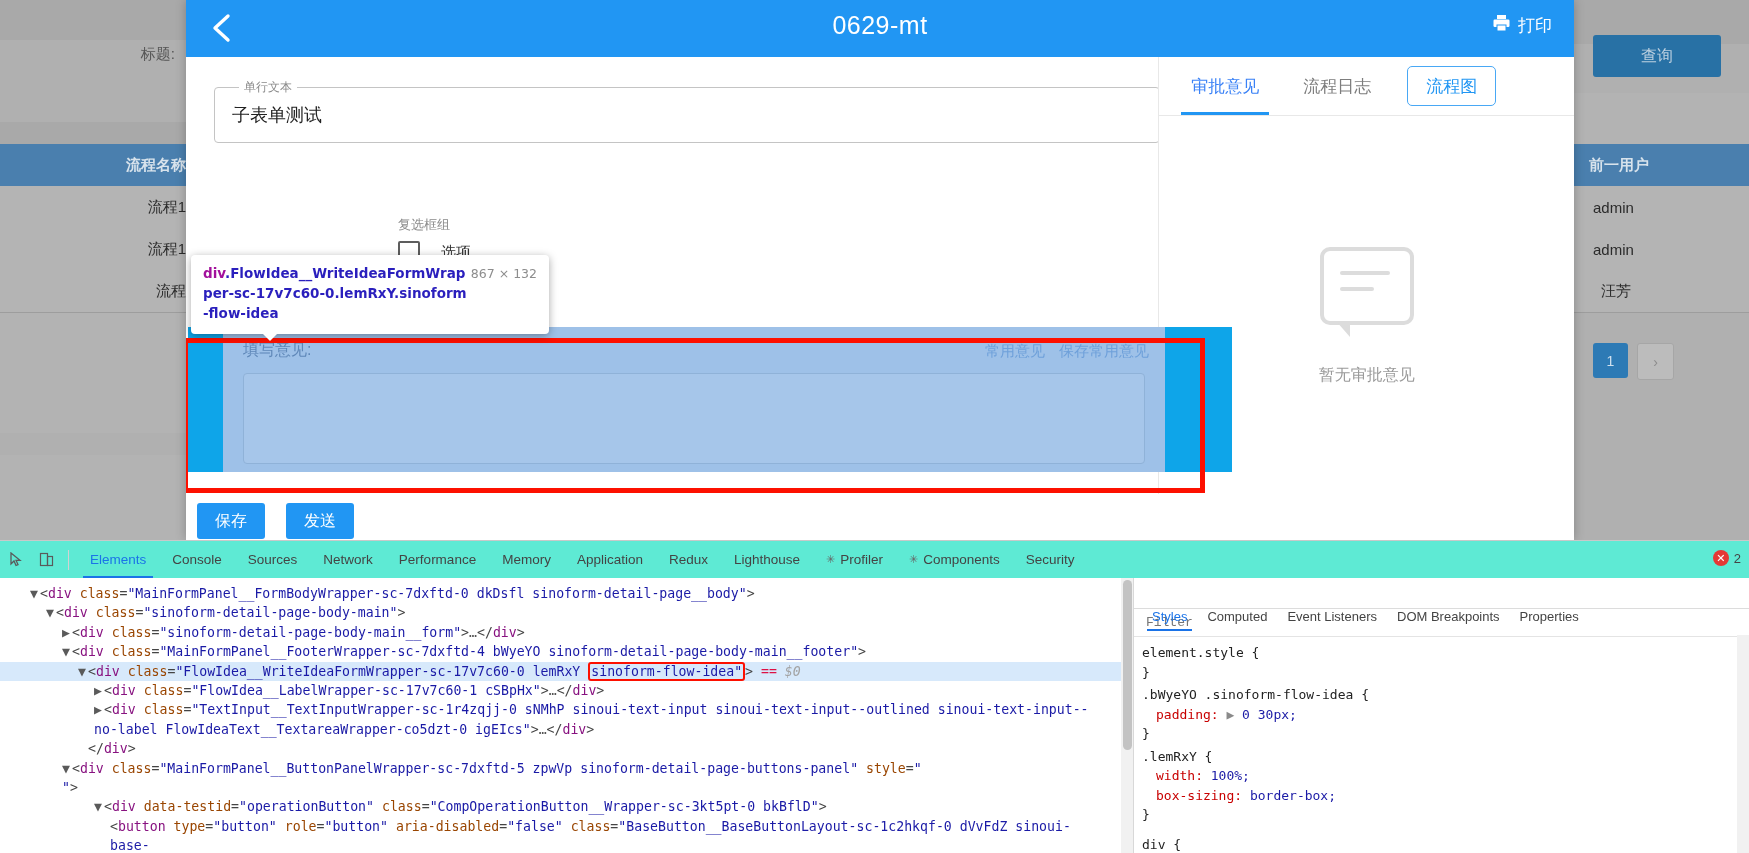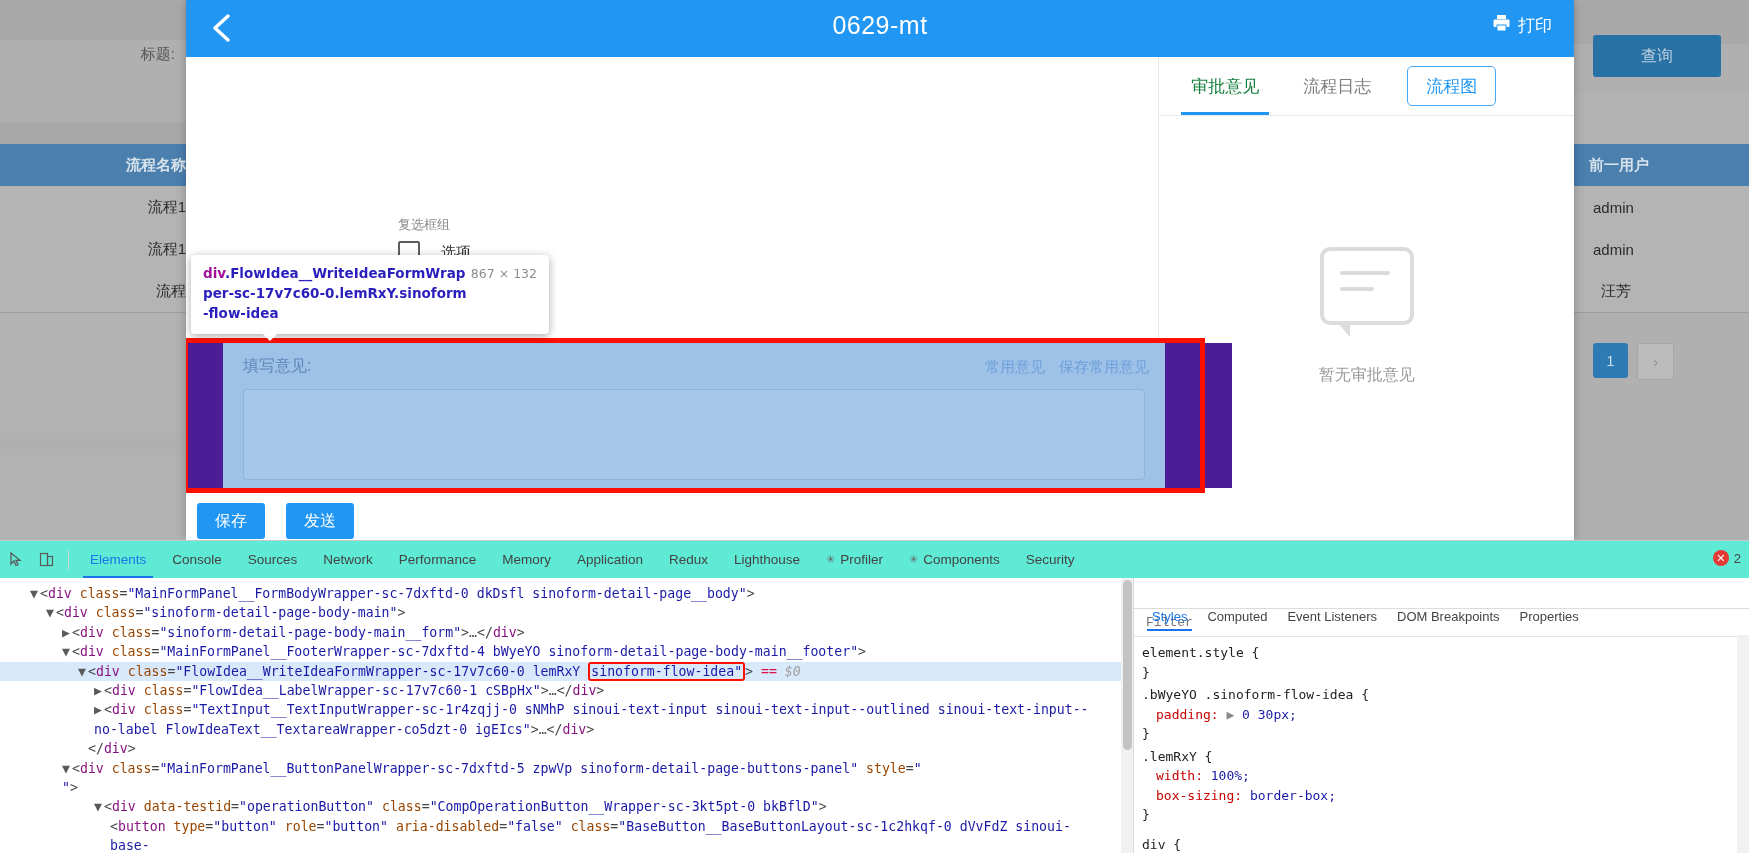--- a/index.html
+++ b/index.html
@@ -58,42 +58,42 @@
   #dt-tooltip .tag{color:#a3119c;}
   #dt-tooltip .cls{color:#2a1fbd;}
   #dt-tooltip .dims{color:#8d8d8d;font-weight:normal;font-size:12.5px;float:right;
                     margin-top:1px;}
   #dt-tooltip .arrow{position:absolute;left:71px;bottom:-7px;width:0;height:0;
     border-left:8px solid transparent;border-right:8px solid transparent;border-top:8px solid #fff;}
 
   
   #hl-outline{position:absolute;left:-3px;top:281px;width:1022px;height:155px;
     border:5px solid #fd1000;box-sizing:border-box;z-index:30;pointer-events:none;}
-  #hl-block{position:absolute;left:2px;top:286px;width:1044px;height:145px;
-    background:#4c1d95;z-index:20;}
+  #hl-block{position:absolute;left:2px;top:270px;width:1044px;height:145px;
+    background:#0ea5e9;z-index:20;}
   #hl-content{position:absolute;left:35px;top:0;width:942px;height:145px;background:#9ec1e8;}
   #hl-fill-label{position:absolute;left:20px;top:13px;color:#5e87b8;font-size:16px;}
   #hl-links{position:absolute;right:16px;top:15px;display:flex;gap:14px;
             color:#6ea0da;font-size:15px;}
   #hl-textarea{position:absolute;left:20px;top:46px;width:902px;height:91px;
     border:1px solid #8fb2d8;border-radius:4px;background:#a6c6ea;box-sizing:border-box;}
 
   
   #btn-row{position:absolute;left:0;top:437px;width:973px;height:103px;background:#fff;z-index:10;}
   .blue-btn{position:absolute;top:9px;width:68px;height:36px;background:#2196f3;color:#fff;
             border:none;border-radius:3px;font-size:16px;cursor:pointer;
             font-family:Liberation Sans, sans-serif;}
 
   
   #tabs{position:absolute;left:0;top:0;width:415px;height:59px;
         border-bottom:1px solid #e8e8e8;display:flex;align-items:center;padding-left:14px;
         box-sizing:border-box;gap:8px;background:#fff;}
   .tab{height:57px;padding:0 18px;display:flex;align-items:center;justify-content:center;
        font-size:17px;color:#7d7d7d;cursor:pointer;position:relative;}
-  .tab.active{color:#15803d;}
+  .tab.active{color:#3b82f6;}
   .tab.active:after{content:"";position:absolute;left:8px;right:8px;bottom:0;height:3px;background:#2196f3;}
   .tab.outlined{border:1px solid #49a8f5;border-radius:5px;height:38px;color:#2196f3;margin-left:10px;}
 
   #empty-box{position:absolute;left:0;right:0;top:190px;text-align:center;}
   #empty-icon{display:inline-block;width:86px;height:70px;border:4px solid #dcdcdc;
               border-radius:10px;position:relative;}
   #empty-icon .l1,#empty-icon .l2{position:absolute;left:16px;height:4px;background:#dcdcdc;border-radius:2px;}
   #empty-icon .l1{top:20px;width:50px;}
   #empty-icon .l2{top:36px;width:34px;}
   #empty-icon .tail{position:absolute;left:12px;bottom:-16px;width:0;height:0;
@@ -202,20 +202,24 @@
         </svg>
       </span>
       <span>打印</span>
     </div>
   </div>
 
   <div id="app-body">
 
     <div id="form-col">
 
+      <fieldset class="fieldset">
+        <legend>单行文本</legend>
+        <div class="val">子表单测试</div>
+      </fieldset>
 
       <div class="grp-label">复选框组</div>
       <div class="cb-row">
         <span class="cb-box"></span>
         <span class="cb-txt">选项</span>
       </div>
 
       <div id="hl-block">
         <div id="hl-content">
           <div id="hl-fill-label">填写意见:</div>

